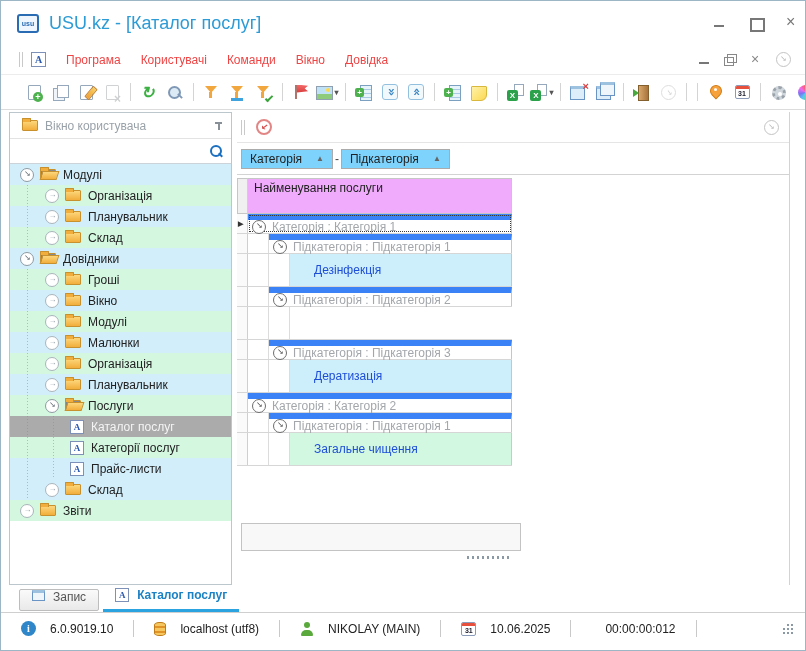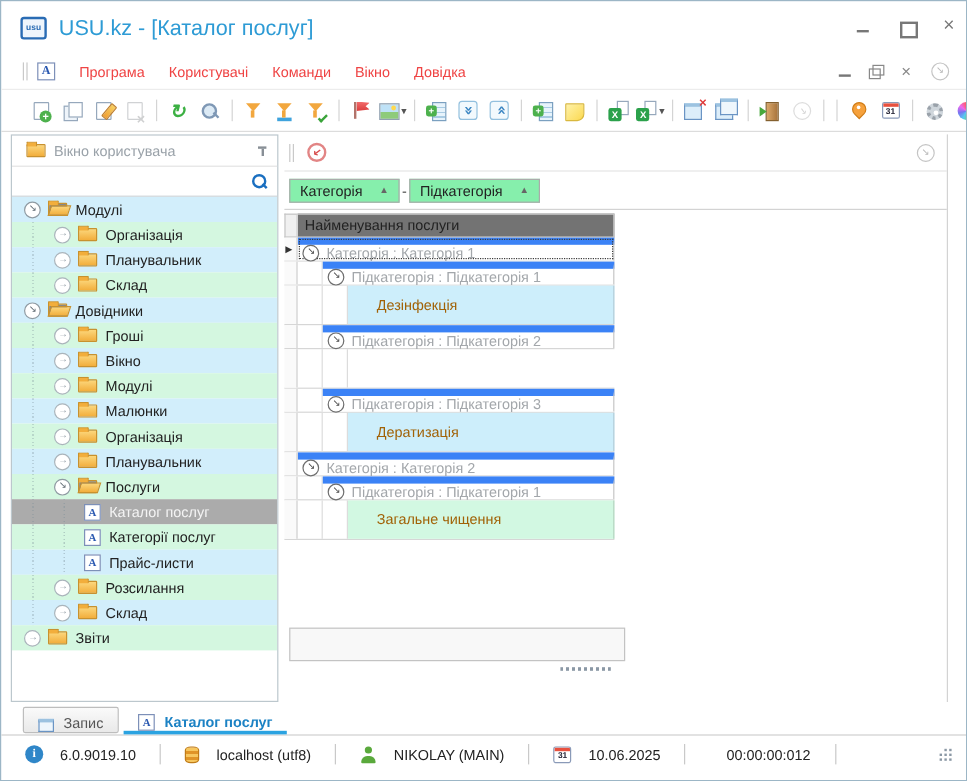--- a/index.html
+++ b/index.html
@@ -117,47 +117,47 @@
   .aicon { width:14px; height:14px; border:1px solid #7d90b8; background:#fff; color:#2a58b0; font:bold 9px/12px "Liberation Serif",serif; text-align:center; flex:0 0 auto; }
   .tlabel { margin-left:7px; }
 
   .splitter { width:5px; flex:0 0 auto; }
 
   
   .mainpanel { flex:1 1 auto; border-right:1px solid #d3d3d3; display:flex; flex-direction:column; margin-right:15px; min-width:0; }
   .panel-toolbar { height:31px; display:flex; align-items:center; padding:0 10px 0 4px; border-bottom:1px solid #e5e5e5; }
   .panel-toolbar .drag-handle { margin-right:6px; }
   .groupby { height:32px; display:flex; align-items:center; padding:0 4px; border-bottom:1px solid #d3d3d3; }
-  .pill { height:20px; border:1px solid #ababab; background:#86efac; display:flex; align-items:center; padding:0 8px; }
+  .pill { height:20px; border:1px solid #ababab; background:#7dd3fc; display:flex; align-items:center; padding:0 8px; }
   .pill .sort { margin-left:14px; font-size:8px; color:#666; }
   .joiner { margin:0 2px; color:#444; }
   .grid { padding:3px 0 0 0; position:relative; flex:1 1 auto; }
   .grow { display:flex; width:275px; border-bottom:1px solid #d6d6d6; }
   .grow.header { border-bottom:none; }
   .indic { width:11px; flex:0 0 auto; background:#fafafa; border-right:1px solid #cfcfcf; position:relative; }
   .indic .focusmark { position:absolute; left:1px; top:50%; transform:translateY(-50%); font-size:7px; color:#333; }
-  .hcell { flex:1 1 auto; background:#737373; border:1px solid #c6c6c6; border-left:none; height:20px; line-height:19px; padding-left:6px; color:#222; }
+  .hcell { flex:1 1 auto; background:#f0abfc; border:1px solid #c6c6c6; border-left:none; height:36px; line-height:19px; padding-left:6px; color:#222; }
   .indent { width:21px; flex:0 0 auto; border-right:1px solid #dcdcdc; }
   .gbox { flex:1 1 auto; display:flex; align-items:center; border-right:1px solid #c6c6c6; background:#fff; }
   .grow.group { height:20px; }
   .grow.group .gbox { border-top:6px solid #3b82f6; }
   .grow.data { height:33px; }
   .grow .gbox.focused { outline:1px dotted #3a3a3a; outline-offset:-2px; }
   .gcirc { width:14px; height:14px; border-radius:50%; border:1px solid #6d6d6d; position:relative; background:#fff; margin:0 6px 0 4px; flex:0 0 auto; }
   .gcirc::before { content:'↘'; position:absolute; left:3px; top:0; font-size:8px; color:#4a4a4a; }
   .gtext { color:#a3a7ab; }
-  .dtext { color:#a16207; padding-left:24px; }
+  .dtext { color:#1d4ed8; padding-left:24px; }
   .gbox.hl-blue { background:#cdeefb; border-right-color:#b4ccd8; }
   .gbox.hl-green { background:#d2f8e2; border-right-color:#b6d4c0; }
   .grid-footerbox { position:absolute; left:4px; bottom:34px; width:280px; height:28px; background:#f8f8f8; border:1px solid #c3c3c3; }
   .grid-grip { position:absolute; left:230px; bottom:26px; width:42px; height:3px; background:repeating-linear-gradient(to right,#8b98a5 0 2px,transparent 2px 5px); }
 
   
   .tabbar { height:27px; display:flex; align-items:flex-end; padding-left:18px; flex:0 0 auto; }
-  .tab { height:24px; display:flex; align-items:flex-end; padding:0 12px; margin-right:4px; position:relative; cursor:default; }
+  .tab { height:24px; display:flex; align-items:flex-start; padding:0 12px; margin-right:4px; position:relative; cursor:default; }
   .tab.inactive { background:linear-gradient(#fafafa,#e9e9e9); border:1px solid #bdbdbd; border-radius:2px; color:#555; height:22px; margin-bottom:1px; }
   .tab.active { background:#fff; color:#1c82c4; border-bottom:3px solid #2ba3e1; font-weight:bold; }
   .tab .ticon { margin-right:8px; }
   .winicon { width:13px; height:11px; border:1px solid #6a94c4; border-top:3px solid #9cc2e0; background:#eef6fc; }
 
   
   .statusbar { height:38px; border-top:1px solid #cfcfcf; display:flex; align-items:center; padding:0 10px 6px 20px; flex:0 0 auto; }
   .sitem { display:flex; align-items:center; }
   .sitem .stext { margin-left:14px; }
   .ssep { width:1px; height:17px; background:#c9c9c9; margin:0 20px; }
@@ -384,25 +384,20 @@
             <span class="tlabel">Каталог послуг</span>
           </div>
           <div class="trow lvl2 bg-green g2">
             <span class="aicon">A</span>
             <span class="tlabel">Категорії послуг</span>
           </div>
           <div class="trow lvl2 bg-blue g2">
             <span class="aicon">A</span>
             <span class="tlabel">Прайс-листи</span>
           </div>
-          <div class="trow lvl1 bg-green g1">
-            <span class="circ col"></span>
-            <span class="folder"></span>
-            <span class="tlabel">Розсилання</span>
-          </div>
           <div class="trow lvl1 bg-blue g1">
             <span class="circ col"></span>
             <span class="folder"></span>
             <span class="tlabel">Склад</span>
           </div>
           <div class="trow lvl0 bg-green">
             <span class="circ col"></span>
             <span class="folder"></span>
             <span class="tlabel">Звіти</span>
           </div>

